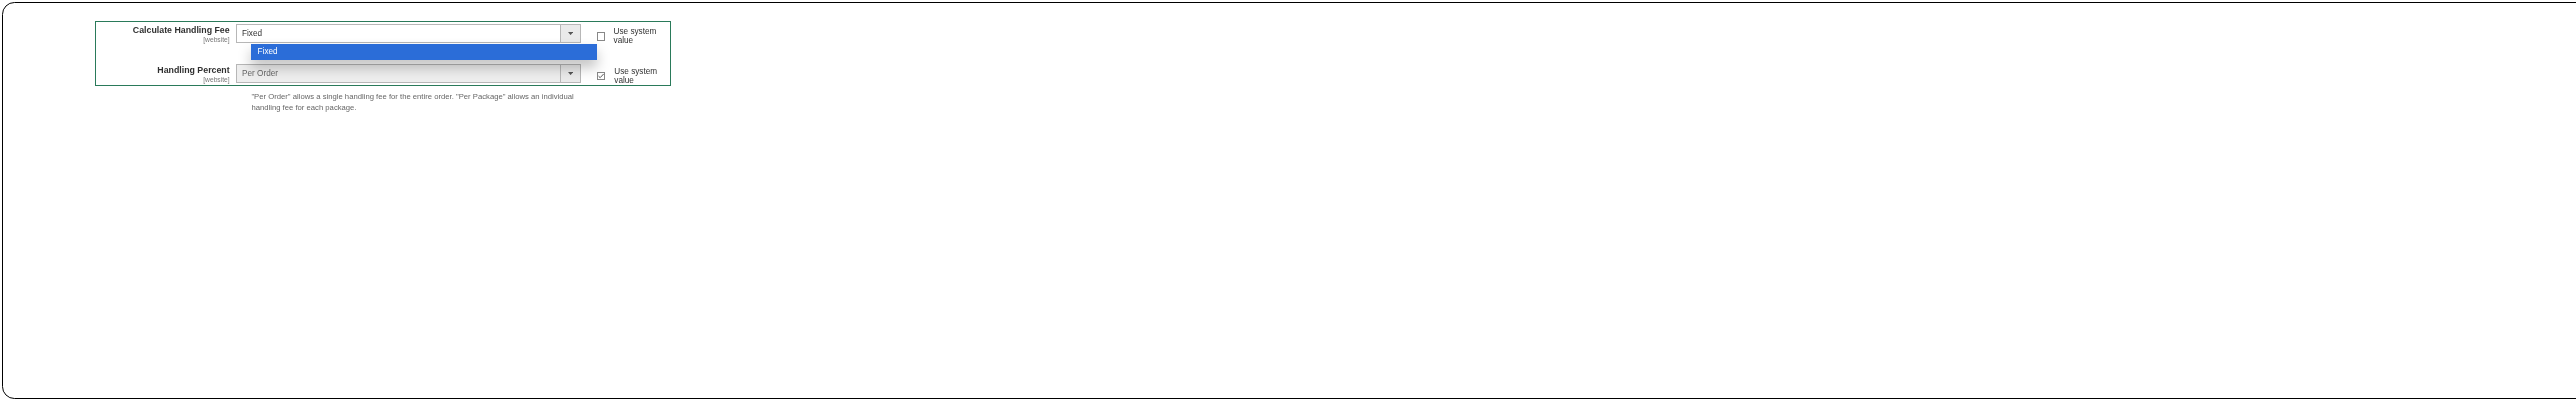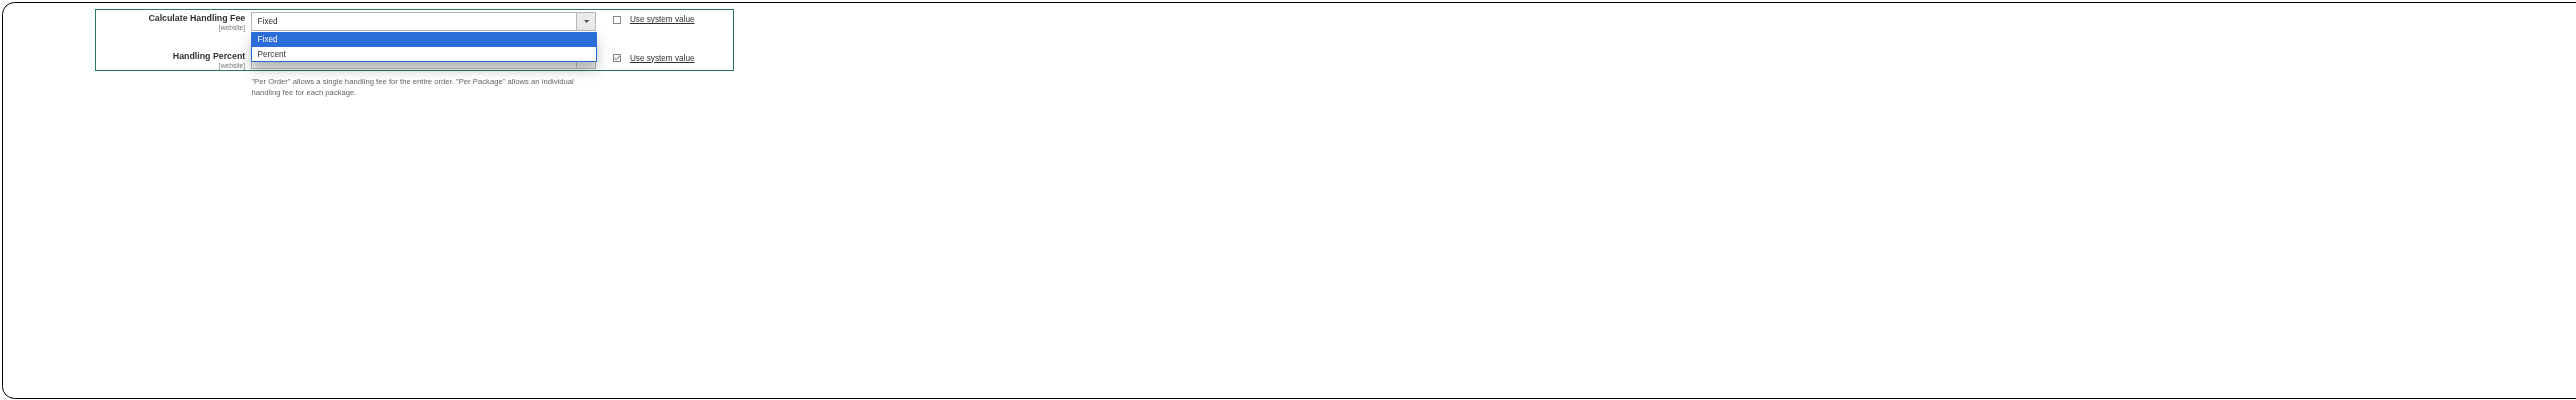--- a/index.html
+++ b/index.html
@@ -13,23 +13,23 @@
     border: 1px solid #000;
     border-radius: 12.4px;
     margin: 2.1px;
     padding: 6.2px 10.3px 10.3px 10.3px;
     width: 3073px;
     height: 397px;
     position: relative;
   }
   .config-panel {
     border: 0.5px solid #2a7a5a;
-    width: 639px;
+    width: 576px;
     margin-left: 82px;
-    margin-top: 0px;
+    margin-top: 12px;
     position: relative;
   }
   .config-row {
     display: flex;
     align-items: flex-start;
     padding: 0;
     min-height: 21.6px;
     position: relative;
   }
   .config-row + .config-row {
@@ -84,21 +84,20 @@
     background: #eeeeee;
   }
   .select-box.disabled .select-value { color: #666; }
   .extra-col {
     padding: 5.2px 0 0 11.3px;
     display: flex;
     align-items: center;
     gap: 9px;
     color: #303030;
     font-size: 8.2px;
-    text-decoration: underline;
   }
   .checkbox {
     width: 8.2px;
     height: 8.2px;
     border: 0.5px solid #888;
     background: #fff;
     display: inline-flex;
     align-items: center;
     justify-content: center;
     font-size: 7.2px;
@@ -154,21 +153,20 @@
           </div>
         </div>
       </div>
       <div class="extra-col">
         <span class="checkbox"></span>
         <span>Use system value</span>
       </div>
 
       <div class="dropdown-list">
         <div class="dropdown-item selected">Fixed</div>
-        <div class="dropdown-item">Percent</div>
       </div>
     </div>
 
     <div class="config-row">
       <div class="label-col">
         <div class="label-main">Handling Percent</div>
         <div class="label-scope">[website]</div>
       </div>
       <div class="control-col">
         <div class="select-box disabled">

